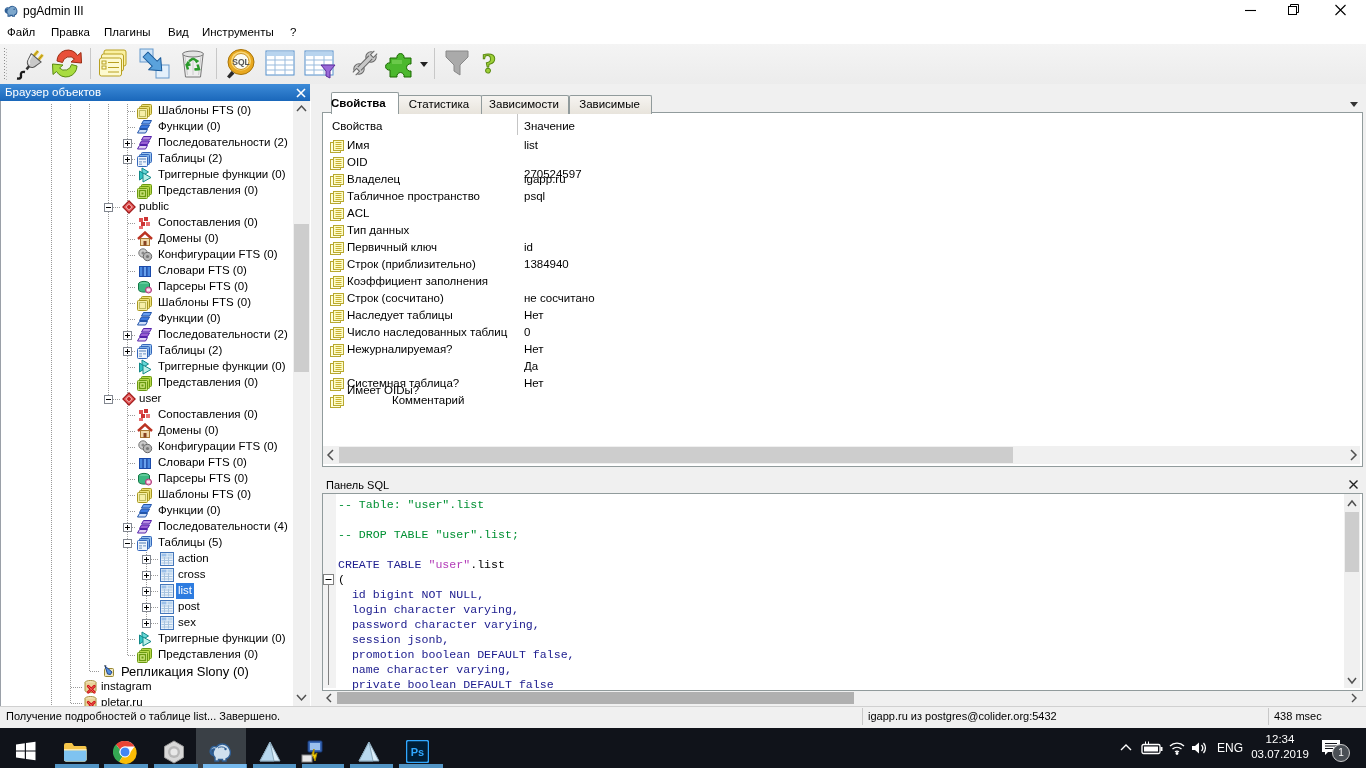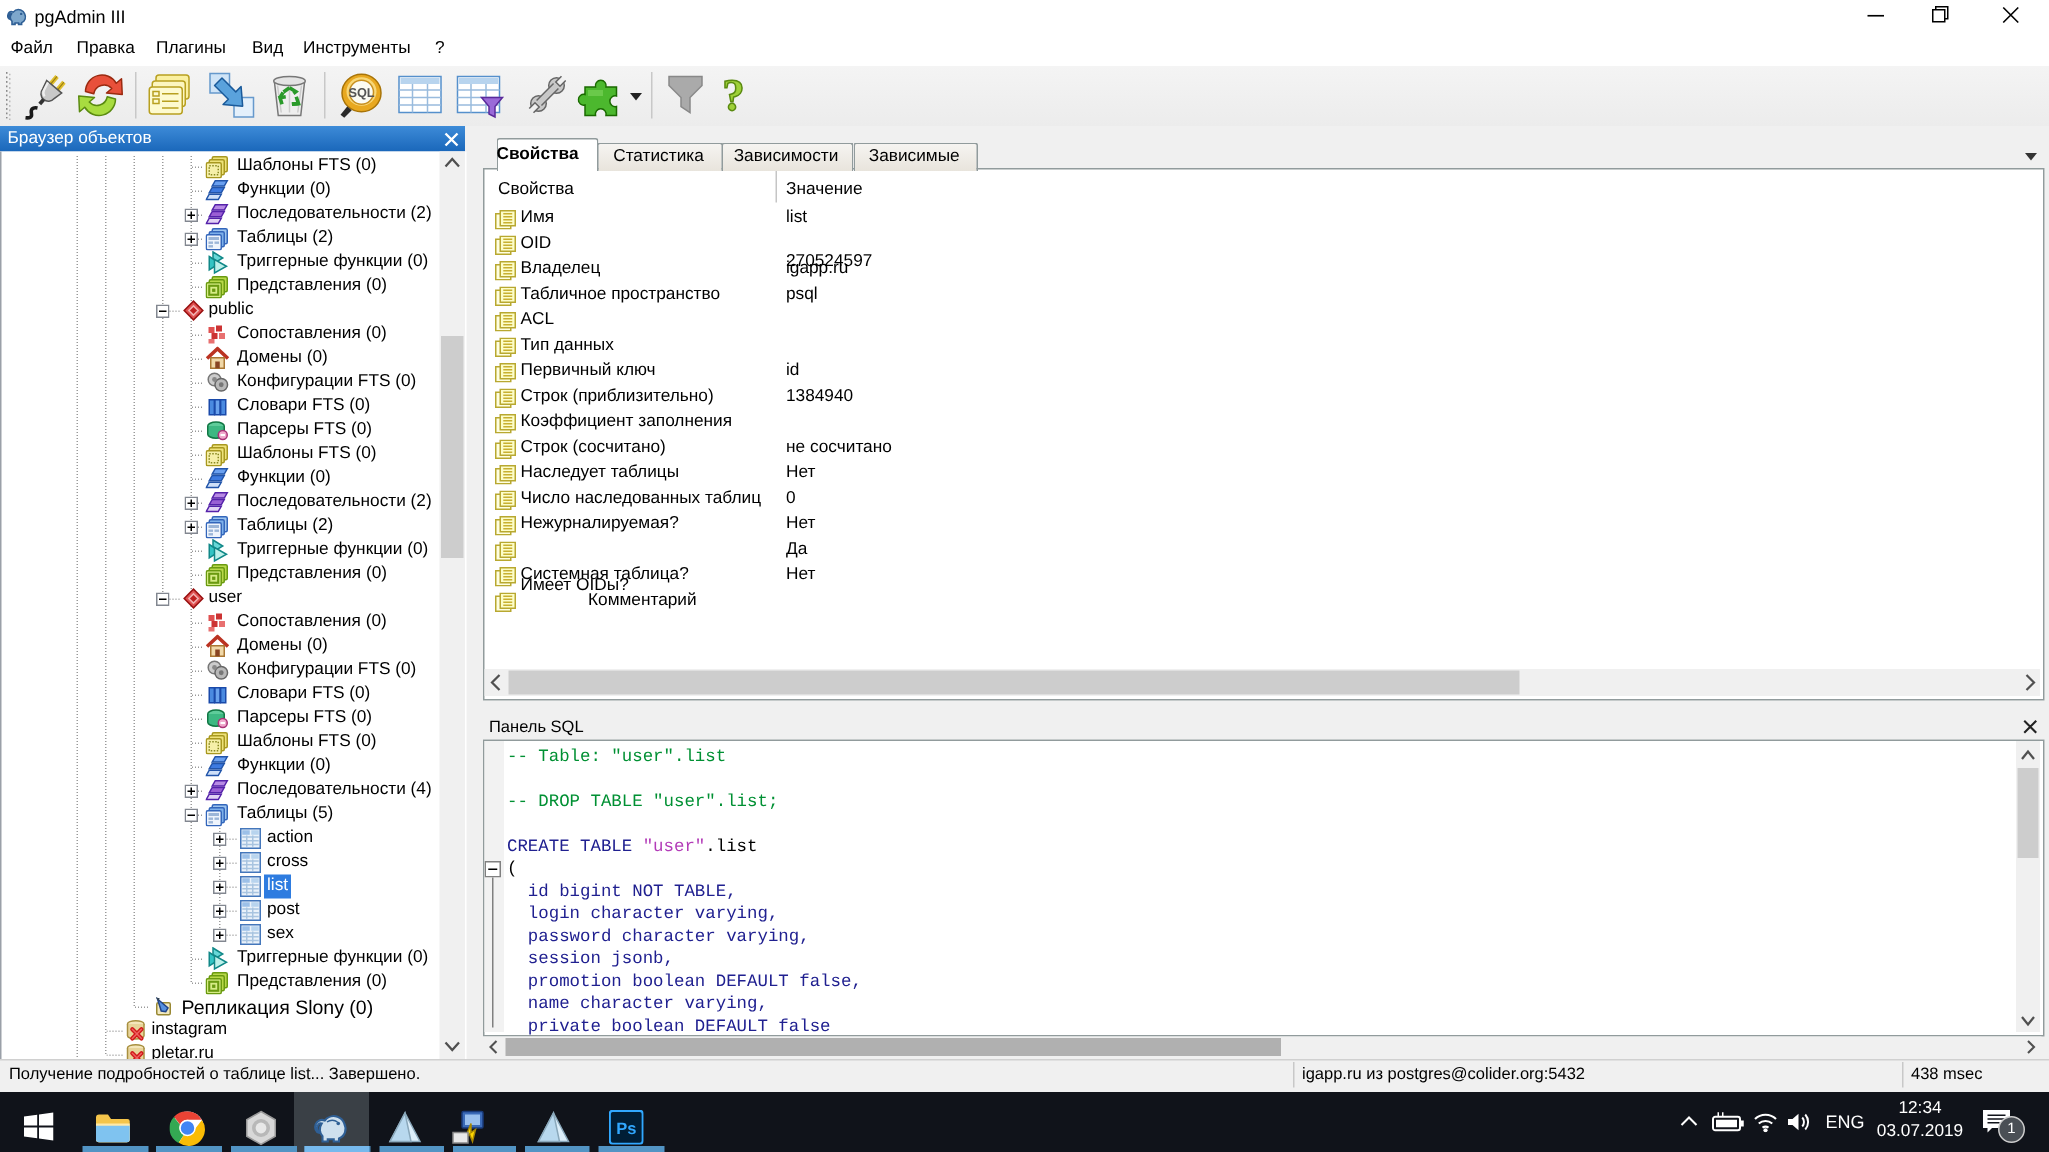--- a/index.html
+++ b/index.html
@@ -807,21 +807,21 @@
 <div class="txt" style="left:326px;top:479px;font-size:11px;">Панель SQL</div>
 <svg class="abs" style="left:1348px;top:479px;" width="11" height="11">
       <path d="M1.5 1.5 L9.5 9.5 M9.5 1.5 L1.5 9.5" stroke="#222" stroke-width="1.4"></path>
     </svg>
 <div class="abs" style="left:322px;top:493px;width:1039px;height:196px;background:#fff;border:1px solid #919b9c;"></div>
 <div class="abs" style="left:323px;top:494px;width:13px;height:194px;background:#f2f2f2;"></div>
 <div class="txt" style="left:338px;top:498px;font-family:'Liberation Mono',monospace;font-size:11.6px;white-space:pre;"><span style="color:#009033">-- Table: "user".list</span></div>
 <div class="txt" style="left:338px;top:528px;font-family:'Liberation Mono',monospace;font-size:11.6px;white-space:pre;"><span style="color:#009033">-- DROP TABLE "user".list;</span></div>
 <div class="txt" style="left:338px;top:558px;font-family:'Liberation Mono',monospace;font-size:11.6px;white-space:pre;"><span style="color:#202090">CREATE TABLE </span><span style="color:#b33cb8">"user"</span><span style="color:#000000">.list</span></div>
 <div class="txt" style="left:338px;top:573px;font-family:'Liberation Mono',monospace;font-size:11.6px;white-space:pre;"><span style="color:#000000">(</span></div>
-<div class="txt" style="left:338px;top:588px;font-family:'Liberation Mono',monospace;font-size:11.6px;white-space:pre;"><span style="color:#202090">  id bigint NOT TABLE,</span></div>
+<div class="txt" style="left:338px;top:588px;font-family:'Liberation Mono',monospace;font-size:11.6px;white-space:pre;"><span style="color:#202090">  id bigint NOT NULL,</span></div>
 <div class="txt" style="left:338px;top:603px;font-family:'Liberation Mono',monospace;font-size:11.6px;white-space:pre;"><span style="color:#202090">  login character varying,</span></div>
 <div class="txt" style="left:338px;top:618px;font-family:'Liberation Mono',monospace;font-size:11.6px;white-space:pre;"><span style="color:#202090">  password character varying,</span></div>
 <div class="txt" style="left:338px;top:633px;font-family:'Liberation Mono',monospace;font-size:11.6px;white-space:pre;"><span style="color:#202090">  session jsonb,</span></div>
 <div class="txt" style="left:338px;top:648px;font-family:'Liberation Mono',monospace;font-size:11.6px;white-space:pre;"><span style="color:#202090">  promotion boolean DEFAULT false,</span></div>
 <div class="txt" style="left:338px;top:663px;font-family:'Liberation Mono',monospace;font-size:11.6px;white-space:pre;"><span style="color:#202090">  name character varying,</span></div>
 <div class="txt" style="left:338px;top:678px;font-family:'Liberation Mono',monospace;font-size:11.6px;white-space:pre;"><span style="color:#202090">  private boolean DEFAULT false</span></div>
 <div class="abs" style="left:323px;top:574px;">
       <svg width="11" height="11">
         <rect x="0.5" y="0.5" width="10" height="10" fill="#fff" stroke="#808080"></rect>
         <line x1="2.5" y1="5.5" x2="8.5" y2="5.5" stroke="#000"></line>

